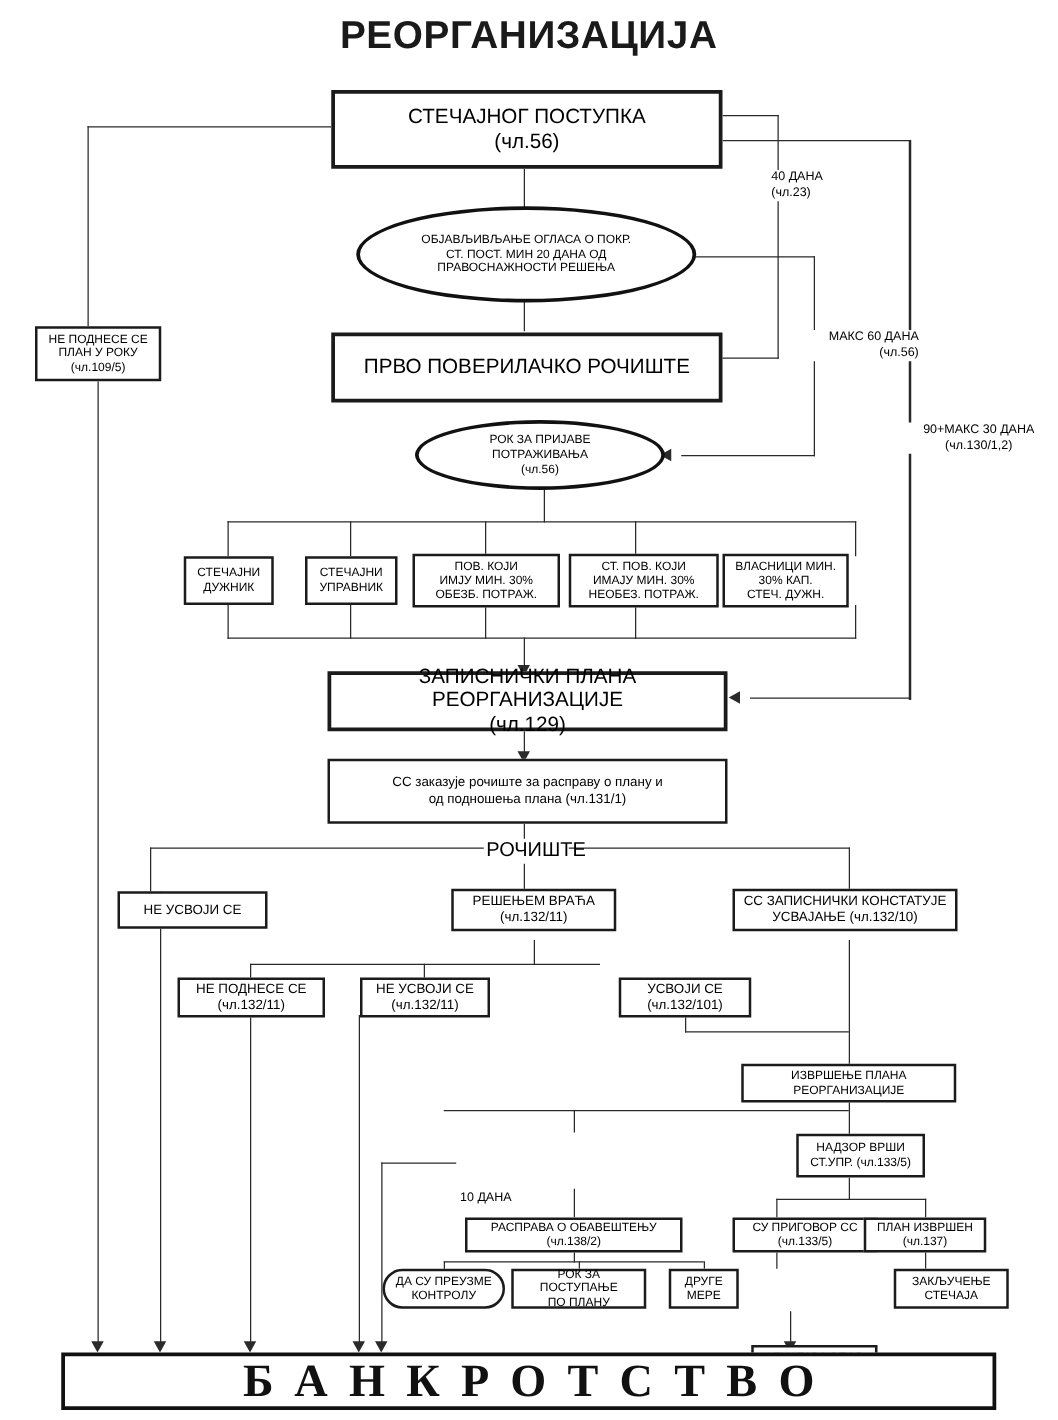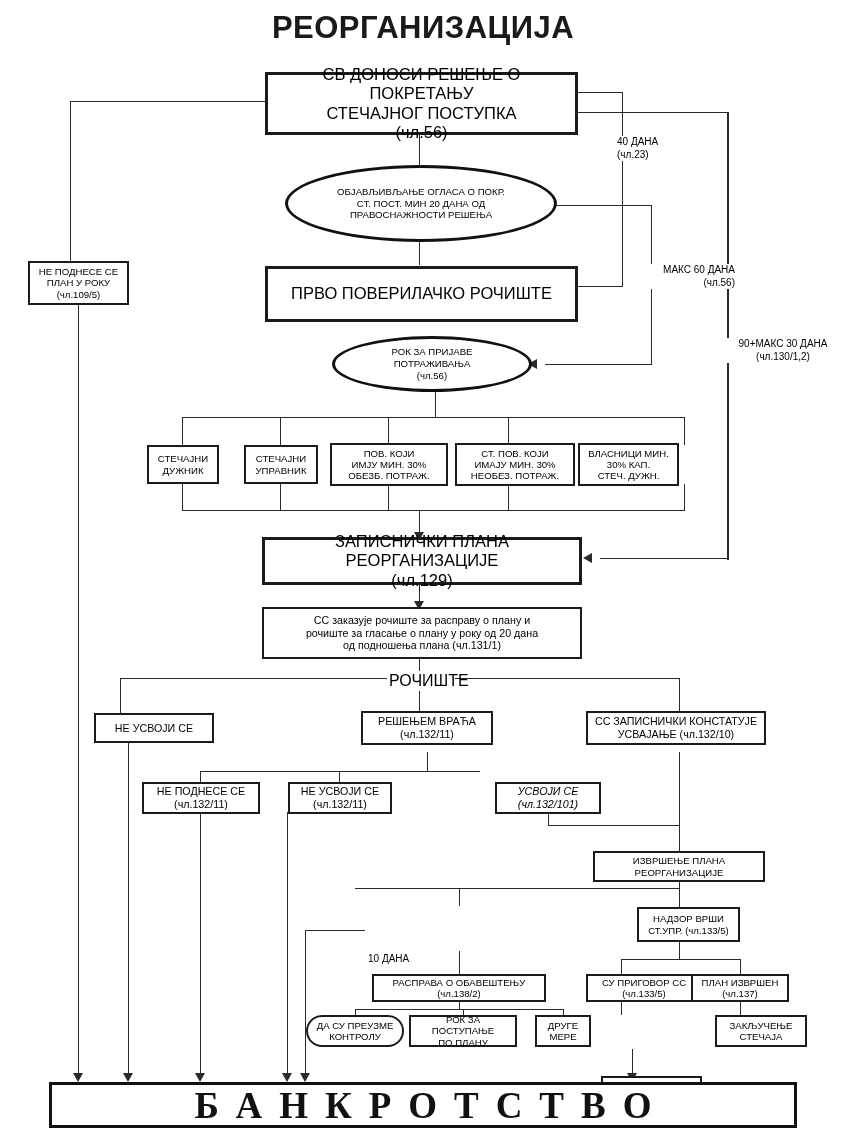--- a/index.html
+++ b/index.html
@@ -169,21 +169,20 @@
   <div class="lbl" style="left:722px;top:338px;width:118px;text-align:center;">
     <div>90+МАКС 30 ДАНА</div>
     <div>(чл.130/1,2)</div>
   </div>
   <div class="lbl" style="left:366px;top:953px;width:60px;text-align:left;">
     <div>10 ДАНА</div>
   </div>
 
   <div class="box thick f16" style="left:265px;top:72px;width:313px;height:63px;">
     <div class="inner">
-      <div>СВ ДОНОСИ РЕШЕЊЕ О ПОКРЕТАЊУ</div>
       <div>СТЕЧАЈНОГ ПОСТУПКА</div>
       <div>(чл.56)</div>
     </div>
   </div>
 
   <div class="ellipse f10" style="left:285px;top:165px;width:272px;height:77px;">
     <div class="inner">
       <div>ОБЈАВЉИВЉАЊЕ ОГЛАСА О ПОКР.</div>
       <div>СТ. ПОСТ. МИН 20 ДАНА ОД</div>
       <div>ПРАВОСНАЖНОСТИ РЕШЕЊА</div>
@@ -253,21 +252,20 @@
   <div class="box thick f16" style="left:262px;top:537px;width:320px;height:48px;">
     <div class="inner">
       <div>ЗАПИСНИЧКИ ПЛАНА РЕОРГАНИЗАЦИЈЕ</div>
       <div>(чл.129)</div>
     </div>
   </div>
 
   <div class="box med f11" style="left:262px;top:607px;width:320px;height:52px;">
     <div class="inner">
       <div>СС заказује рочиште за расправу о плану и</div>
-      <div>рочиште за гласање о плану у року од 20 дана</div>
       <div>од подношења плана (чл.131/1)</div>
     </div>
   </div>
 
   <div class="lbl big" style="left:387px;top:671px;width:64px;">
     <div>РОЧИШТЕ</div>
   </div>
 
   <div class="box med f11" style="left:94px;top:713px;width:120px;height:30px;">
     <div class="inner">
@@ -296,21 +294,21 @@
     </div>
   </div>
 
   <div class="box med f11" style="left:288px;top:782px;width:104px;height:32px;">
     <div class="inner">
       <div>НЕ УСВОЈИ СЕ</div>
       <div>(чл.132/11)</div>
     </div>
   </div>
 
-  <div class="box med f11" style="left:495px;top:782px;width:106px;height:32px;font-style:italic;">
+  <div class="box med f11" style="left:495px;top:782px;width:106px;height:32px;">
     <div class="inner">
       <div>УСВОЈИ СЕ</div>
       <div>(чл.132/101)</div>
     </div>
   </div>
 
   <div class="box med f10" style="left:593px;top:851px;width:172px;height:31px;">
     <div class="inner">
       <div>ИЗВРШЕЊЕ ПЛАНА</div>
       <div>РЕОРГАНИЗАЦИЈЕ</div>

